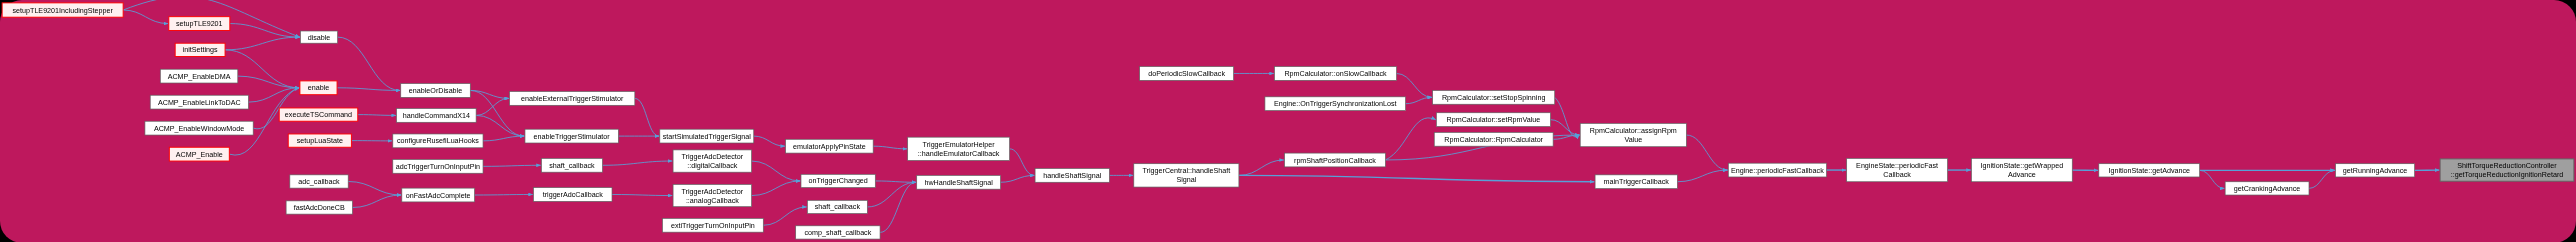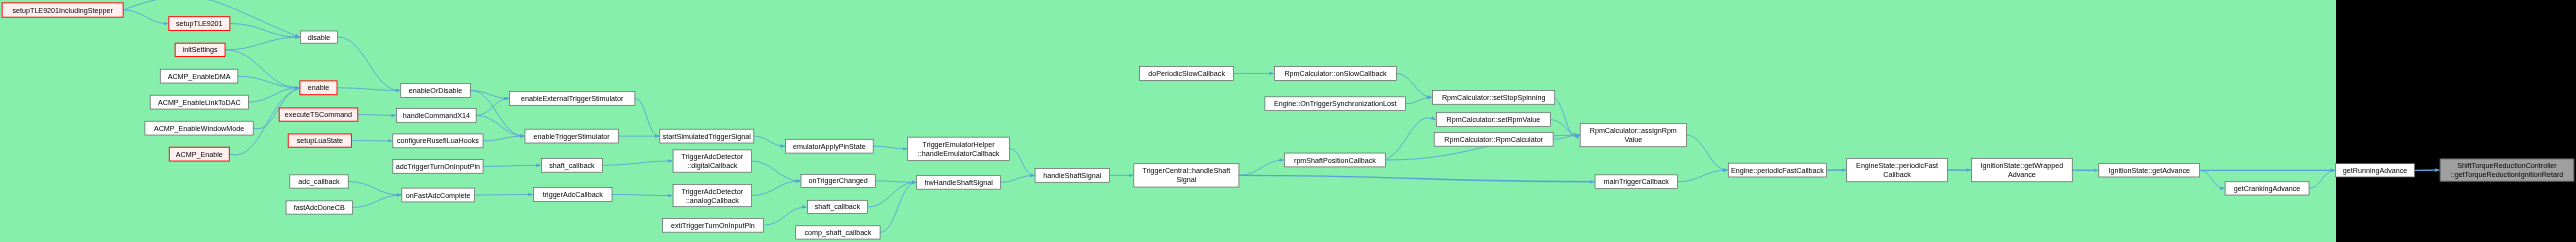--- a/index.html
+++ b/index.html
@@ -2,24 +2,25 @@
 <html style="font-size:8.5px"><head>
 <meta charset="utf-8">
 <style>
   html, body {
     margin: 0;
     padding: 0;
     background: #000000;
   }
   #canvas {
     position: relative;
-    width: 2336px;
+    width: 2576px;
     height: 243px;
-    background: #86efac;
+    background: #be185d;
     font-family: "Liberation Sans", "DejaVu Sans", sans-serif;
+    border-radius: 22px;
   }
   svg text {
     font-family: "Liberation Sans", "DejaVu Sans", sans-serif;
     font-size: 13.5px;
     fill: #000000;
   }
   svg .node rect { cursor: pointer; }
 </style>
 </head>
 <body>

